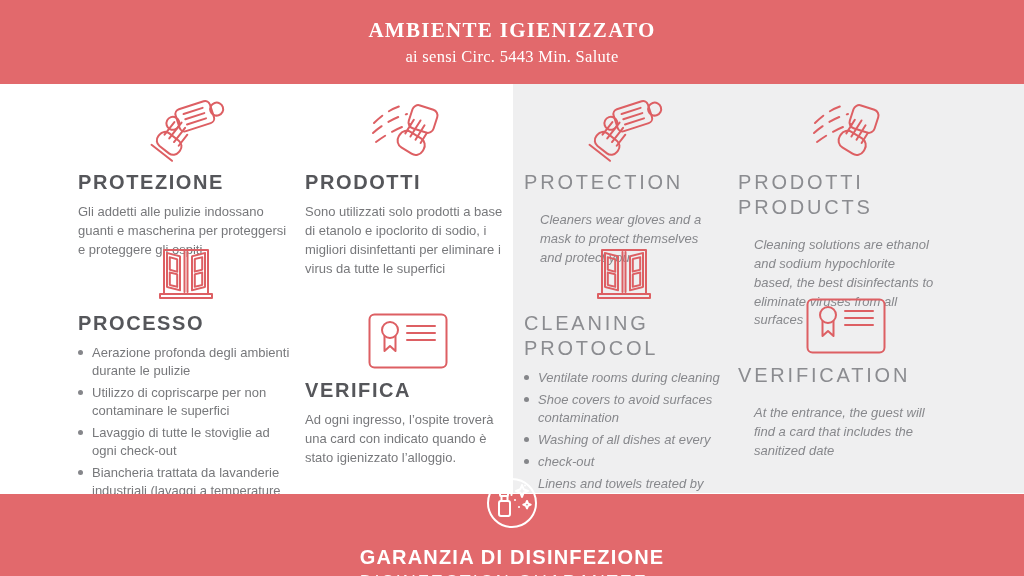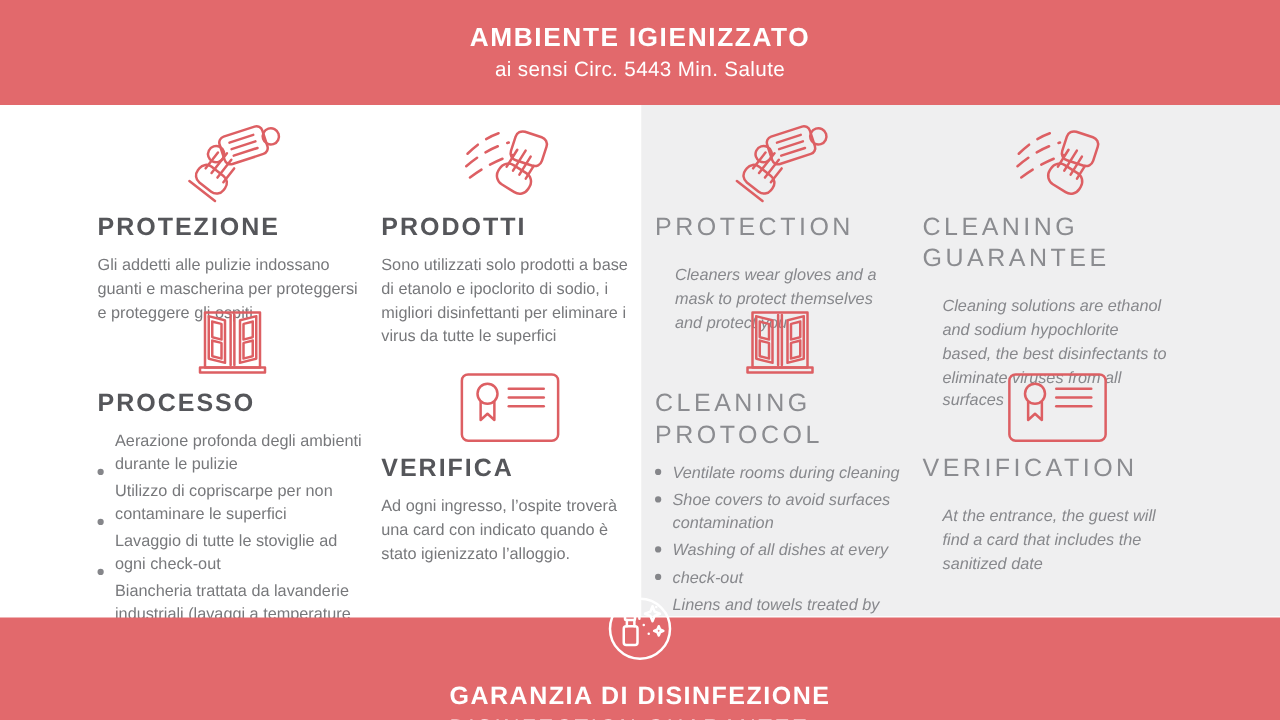--- a/index.html
+++ b/index.html
@@ -5,40 +5,40 @@
   html,body{margin:0;padding:0;background:#fff;}
   .poster{
     position:relative;width:1024px;height:576px;overflow:hidden;background:#ffffff;
     font-family:"Liberation Sans",sans-serif;
   }
   
   .banner{
     position:absolute;left:0;width:1024px;background:#e2696c;color:#fff;
     display:flex;align-items:center;justify-content:center;
   }
-  .banner-top{top:0;height:84px;flex-direction:column;}
+  .banner-top{top:0;height:84px;flex-direction:column;font-family:Liberation Serif, serif;}
   .banner-title{font-size:21px;font-weight:700;letter-spacing:1.3px;}
   .banner-sub{font-size:16.5px;font-weight:400;margin-top:4px;letter-spacing:.3px;}
   .banner-bottom{top:494px;height:82px;flex-direction:column;gap:17px;}
   .footer-text{display:flex;flex-direction:column;align-items:flex-start;}
   .footer-title{font-size:20px;font-weight:700;letter-spacing:1.2px;}
   .footer-sub{font-size:18px;font-weight:400;letter-spacing:2px;margin-top:3px;color:rgba(255,255,255,.93);}
   
   .gray-panel{position:absolute;left:513px;top:84px;width:511px;height:409px;background:#efeff0;}
   
   .cell{position:absolute;}
   .icon-row{display:flex;justify-content:center;align-items:flex-end;}
   .cell h2{margin:9px 0 8px;line-height:1.25;}
   .h-it{font-size:20px;font-weight:700;color:#55565a;letter-spacing:1.6px;}
   .h-en{font-size:20px;font-weight:400;color:#8b8c90;letter-spacing:2.8px;}
   .p-it{margin:0;font-size:13px;line-height:1.45;color:#77787b;}
   .p-en{margin:16px;font-size:13px;line-height:1.45;color:#87888c;font-style:italic;}
   ul.bullets{list-style:none;margin:2px 0 0;padding:0;}
   ul.bullets li{display:flex;gap:9px;font-size:13px;line-height:1.38;margin-bottom:4px;}
-  li.b-it{color:#77787b;align-items:flex-end;}
+  li.b-it{color:#77787b;}
   li.b-en{color:#87888c;font-style:italic;}
   .dot{flex:0 0 auto;width:5px;height:5px;border-radius:50%;background:#85868a;margin-top:6px;}
   .note{margin-left:14px;font-size:13px;line-height:1.38;color:#87888c;font-style:italic;}
   svg{overflow:visible;display:block;}
   .ic{stroke:#dd5f63;fill:none;stroke-width:2;stroke-linecap:round;stroke-linejoin:round;}
   .icw{stroke:#ffffff;fill:none;stroke-width:2;stroke-linecap:round;stroke-linejoin:round;}
 </style>
 </head>
 <body>
 
@@ -130,21 +130,21 @@
         <rect x="44" y="8" width="26" height="24" rx="6" transform="rotate(18 57 20)"></rect>
         <g transform="rotate(32 44 42)">
           <line x1="36" y1="38" x2="36" y2="22"></line>
             <line x1="42" y1="38" x2="42" y2="19"></line>
           <line x1="48" y1="38" x2="48" y2="21"></line>
             <line x1="54" y1="38" x2="54" y2="26"></line>
           <rect x="32" y="34" width="28" height="18" rx="8"></rect>
         </g>
       </svg>
     </div>
-    <h2 class="h-en" style="width:160px;">CLEANING GUARANTEE</h2>
+    <h2 class="h-en" style="width:160px;">PRODOTTI PRODUCTS</h2>
     <p class="p-en">Cleaning solutions are ethanol and sodium hypochlorite based, the best disinfectants to eliminate viruses from all surfaces</p>
   </div>
 
   <div class="cell" style="left:78px;top:244px;width:215px;">
     <div class="icon-row" style="height:58px;">
       <svg width="60" height="56" viewBox="0 0 60 56" class="ic">
         <rect x="8" y="4" width="44" height="44"></rect>
         <rect x="4" y="48" width="52" height="4"></rect>
         <g transform="translate(11,7) skewY(14)">
           <rect x="0" y="0" width="13" height="34"></rect>
@@ -173,21 +173,21 @@
           <span class="dot"></span>
           <span>Lavaggio di tutte le stoviglie ad ogni check-out</span>
         </li>
       <li class="b-it">
           <span class="dot"></span>
           <span>Biancheria trattata da lavanderie industriali (lavaggi a temperature superiori a 60°)</span>
         </li>
     </ul>
   </div>
 
-  <div class="cell" style="left:305px;top:296px;width:205px;">
+  <div class="cell" style="left:305px;top:311px;width:205px;">
     <div class="icon-row" style="height:58px;">
       <svg width="80" height="56" viewBox="0 0 80 56" class="ic">
         <rect x="1.5" y="1.5" width="77" height="53" rx="5"></rect>
         <circle cx="22" cy="17" r="8"></circle>
         <path d="M16.5 23.5 v14.5 l5.5 -5 l5.5 5 V23.5"></path>
         <line x1="39" y1="13" x2="67" y2="13"></line>
         <line x1="39" y1="20" x2="67" y2="20"></line>
         <line x1="39" y1="27" x2="67" y2="27"></line>
       </svg>
     </div>

